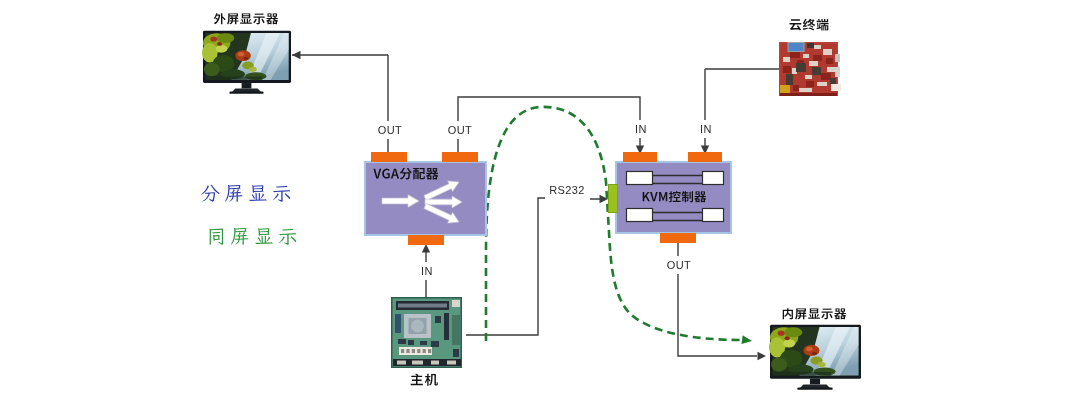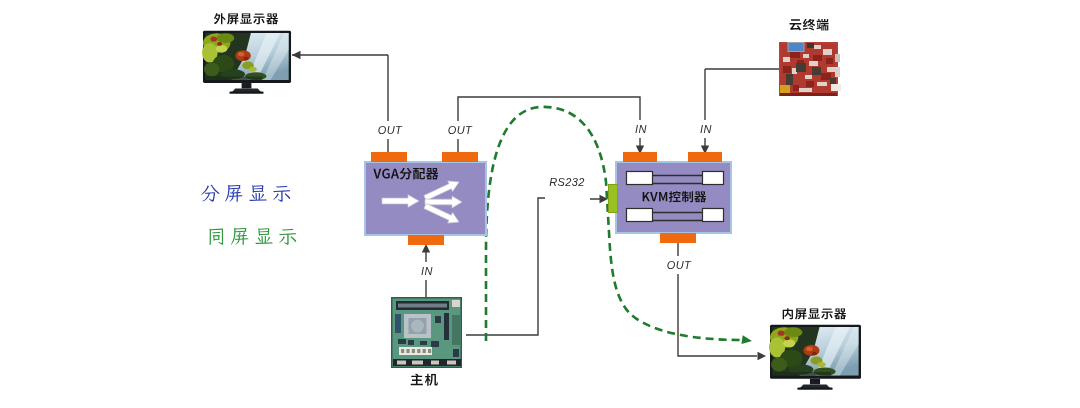--- a/index.html
+++ b/index.html
@@ -1,17 +1,17 @@
 <!DOCTYPE html>
 <html style="--box-fill: #938BC1; --box-border: #A6C5E4; --port-orange: #F0690E; --serial-port-green: #99C120; --flow-green: #1F7B2D; --wire: #3C3C3C; --label-text: #141414; --port-label-text: #2B2B2B; --legend-blue: #2B3DAD; --legend-green: #2E963C; --canvas-bg: #ffffff;"><head>
 <meta charset="utf-8">
 <style>
   html,body{margin:0;padding:0;}
   body{background:#ffffff;font-family:"Liberation Sans","DejaVu Sans",sans-serif;}
-  .stage{position:relative;width:936px;height:408px;background:var(--canvas-bg,#fff);overflow:hidden;font-style:italic;}
+  .stage{position:relative;width:936px;height:408px;background:var(--canvas-bg,#fff);overflow:hidden;}
   .stage *{box-sizing:border-box;}
   .wires{position:absolute;left:0;top:0;}
   .wire{stroke:var(--wire,#3c3c3c);stroke-width:1.4;fill:none;}
   .wirehead{fill:var(--wire,#3c3c3c);stroke:none;}
   .flow{stroke:var(--flow-green,#2E9B1E);stroke-width:2.6;fill:none;stroke-dasharray:8 5;stroke-linecap:butt;}
   .flowhead{fill:var(--flow-green,#2E9B1E);stroke:none;}
   .box{position:absolute;background:var(--box-fill,#8C84BF);border:2px solid var(--box-border,#A6C5E4);}
   .port{position:absolute;background:var(--port-orange,#F0690E);}
   .serialport{position:absolute;background:var(--serial-port-green,#99C120);border:1px solid #7ea214;}
   .cjk{position:absolute;color:var(--label-text,#141414);transform:translate(-50%,-50%);line-height:0;}
@@ -249,21 +249,21 @@
         <path transform="translate(52.4,10.0) scale(0.01250,-0.01250)" d="M218 714V610H346V714ZM123 805H448V519H123ZM641 714V610H779V714ZM544 805H882V519H544ZM47 428H954V334H47ZM171 31H398V-61H171ZM591 31H831V-61H591ZM636 404Q670 360 725 321Q779 282 846 253Q913 223 982 205Q971 196 958 180Q945 164 934 149Q922 133 915 119Q842 142 773 179Q704 217 646 265Q588 313 546 369ZM123 228H448V-81H345V135H221V-87H123ZM545 228H882V-81H779V135H643V-87H545ZM416 531 522 511Q484 433 425 360Q365 288 280 228Q195 167 80 120Q75 133 65 149Q55 165 44 179Q33 194 23 203Q129 243 207 296Q285 348 336 409Q388 470 416 531ZM608 483 662 535Q700 522 744 501Q787 479 812 458L754 401Q731 421 689 444Q647 468 608 483Z"></path>
       </svg>
     </div>
 
   <span class="portlabel" style="left:390px;top:130px">OUT</span>
   <span class="portlabel" style="left:460px;top:130px">OUT</span>
   <span class="portlabel" style="left:641px;top:129px">IN</span>
   <span class="portlabel" style="left:706px;top:129px">IN</span>
   <span class="portlabel" style="left:427px;top:271px">IN</span>
   <span class="portlabel" style="left:679px;top:265px">OUT</span>
-  <span class="portlabel" style="left:567px;top:182px">RS232</span>
+  <span class="portlabel" style="left:567px;top:190px">RS232</span>
 
   <div class="legendtext" style="left:246px;top:195px;color:var(--legend-blue)" aria-label="分屏显示">
       <svg width="90.9" height="21.060000000000002" viewBox="0 0 90.9 21.060000000000002">
         <path transform="translate(0.0,15.6) scale(0.01950,-0.01950)" d="M479 331 674 344Q669 284 662 222Q654 161 642 106Q630 51 611 9Q607 2 603 2Q601 2 599 3Q564 16 531 32Q498 47 461 68Q454 73 448 74Q441 76 436 76Q426 76 426 68Q426 61 441 44Q456 27 480 6Q504 -15 530 -35Q557 -55 580 -68Q604 -81 618 -81Q637 -81 650 -67Q664 -53 674 -32Q683 -12 689 9Q695 30 698 43Q705 71 713 118Q721 165 729 224Q737 283 741 345Q742 350 745 356Q748 362 748 369Q748 383 736 394Q723 404 705 404Q702 404 698 404Q693 404 688 403L290 377Q285 377 280 376Q276 376 271 376Q253 376 238 380Q236 381 232 381Q225 381 225 375Q225 374 226 372Q226 369 227 366Q230 360 236 348Q242 336 252 326Q263 317 279 317Q286 317 294 318Q301 318 311 319L409 326Q369 204 291 112Q213 21 117 -41Q94 -55 94 -67Q94 -74 104 -74Q115 -74 130 -67Q205 -32 272 20Q339 71 392 147Q445 223 479 331ZM58 283Q59 283 84 297Q108 311 148 341Q187 371 235 418Q283 466 331 532Q379 599 419 687Q421 691 422 694Q423 697 423 700Q423 711 397 729Q370 747 358 747Q346 747 346 728Q346 707 327 662Q308 617 271 558Q234 500 180 436Q125 373 54 315Q29 294 29 283Q29 276 38 276Q45 276 58 283ZM549 790H543Q526 790 516 785Q506 780 506 774Q506 768 515 763Q535 752 544 735Q597 636 660 558Q722 480 785 421Q848 362 904 319Q911 314 918 314Q924 314 938 322Q952 329 964 338Q975 348 975 354Q975 361 963 368Q880 423 808 492Q735 561 681 632Q627 704 597 766Q591 779 582 784Q574 789 549 790Z"></path>
         <path transform="translate(23.8,15.6) scale(0.01950,-0.01950)" d="M692 180 917 190Q936 192 936 205Q936 215 923 226Q910 237 894 245Q879 253 871 253Q867 253 865 252Q848 248 834 246Q821 243 810 242L692 236V353L827 361Q847 363 847 375Q847 385 834 395Q821 405 806 412Q791 418 784 418Q778 418 775 417Q760 413 747 411Q734 409 720 408L664 404Q683 424 694 438Q707 453 720 470Q733 487 742 500Q751 514 751 519Q751 529 738 540Q726 551 711 558Q696 566 686 566Q677 566 677 558Q677 556 679 550Q680 547 680 541Q680 537 678 523Q675 509 662 482Q650 455 608 401L447 390Q463 408 474 421Q487 437 500 456Q514 474 524 489Q533 504 533 510Q533 521 520 532Q508 542 492 549Q477 556 468 556Q458 556 458 548Q458 546 458 544Q459 542 460 540Q461 537 461 534Q461 531 461 529Q461 518 451 485Q442 454 392 387L363 385Q359 385 354 384Q350 384 345 384Q335 384 324 385Q314 386 305 388Q302 389 297 389Q290 389 290 383Q290 379 291 377Q294 367 301 358Q308 349 315 341Q320 336 328 334Q336 332 346 332Q356 332 366 333Q377 334 389 335L430 337Q430 308 428 280Q426 251 423 224L300 218Q296 218 292 218Q288 217 283 217Q273 217 262 218Q252 219 241 221Q238 222 233 222Q226 222 226 216Q226 212 227 210Q240 176 257 169Q274 162 286 162Q297 162 308 163Q318 164 328 165L415 169Q414 156 401 122Q388 88 358 42Q327 -4 271 -53Q259 -63 259 -72Q259 -79 267 -79L285 -72Q303 -65 330 -48Q358 -31 388 -2Q417 27 442 70Q466 112 478 171L628 178L627 39Q627 22 625 3Q623 -16 620 -40Q619 -44 619 -47Q619 -50 619 -53Q619 -69 638 -80Q657 -92 672 -92Q691 -92 691 -66ZM262 553 799 583Q812 584 820 588Q829 591 829 598Q829 604 823 614Q817 624 802 637L818 722Q820 728 822 733Q825 738 825 743Q825 750 812 764Q798 779 778 779H773L268 747Q238 761 220 767Q202 773 194 773Q183 773 183 765Q183 759 188 749Q200 722 200 688V666Q200 548 190 428Q180 307 147 190Q114 72 46 -40Q32 -65 32 -74Q32 -80 37 -80Q43 -80 53 -71Q61 -66 86 -39Q111 -12 142 40Q174 92 202 172Q231 252 246 362Q252 403 256 452Q260 501 262 553ZM753 723 739 632 265 604 267 694ZM629 349 628 233 487 227Q490 254 492 282Q493 311 494 341Z"></path>
         <path transform="translate(47.6,15.6) scale(0.01950,-0.01950)" d="M312 63Q320 62 335 74Q350 86 350 96Q349 107 338 127Q328 147 312 174Q295 201 277 228Q259 256 244 274Q230 293 222 293Q213 293 200 282Q187 272 188 264Q188 255 223 203Q258 151 285 94Q300 63 312 63ZM745 319V307Q742 280 738 273Q702 183 646 104Q621 64 638 64Q655 64 713 128Q811 238 814 272Q816 295 774 322Q759 331 754 331Q746 331 745 319ZM387 20 118 13Q88 13 78 16Q69 18 64 18Q60 18 60 10Q60 2 69 -14Q78 -30 86 -36Q94 -43 114 -43L139 -42L929 -20Q953 -18 953 -4Q953 16 921 35Q909 42 904 42Q899 42 886 38Q872 33 852 33L599 26L610 335Q610 347 605 354Q600 360 578 368Q555 376 542 376Q530 376 530 368Q530 364 540 350Q549 336 549 310L537 24L448 22L441 330Q441 342 436 348Q431 355 408 363Q386 371 374 371Q361 371 361 363Q361 359 370 345Q380 331 380 305ZM756 479 779 707Q780 712 782 716Q784 721 784 729Q784 737 768 748Q753 758 738 758H733L278 739Q231 759 214 759Q198 759 198 752Q198 745 208 728Q218 712 220 685L235 470Q236 464 236 459V445Q236 435 234 419V415Q234 404 250 390Q266 377 287 377Q302 377 302 397V400L301 408L754 427Q765 428 774 430Q782 431 782 440Q782 449 756 479ZM716 706 709 616 286 598 280 686ZM705 569 698 476 297 459 290 552Z"></path>
         <path transform="translate(71.4,15.6) scale(0.01950,-0.01950)" d="M349 281Q352 286 352 290Q352 302 338 314Q324 326 308 334Q291 342 285 342Q277 342 277 332Q276 310 258 274Q239 239 210 198Q182 157 150 119Q118 81 90 53Q72 35 72 24Q72 15 82 15Q91 15 119 34Q147 53 186 88Q225 123 268 172Q310 221 349 281ZM897 60Q903 60 913 68Q923 75 932 86Q940 96 940 105Q940 112 924 132Q908 151 882 178Q857 204 827 234Q797 264 768 292Q739 319 716 339Q708 346 699 346Q686 346 673 332Q660 318 660 310Q660 301 673 289Q724 244 776 189Q829 134 878 72Q887 60 897 60ZM478 425 481 -8Q453 -2 418 10Q383 23 349 35Q331 41 320 41Q308 41 308 34Q308 29 312 24Q316 19 330 8Q345 -2 376 -22Q408 -41 462 -74Q486 -89 503 -89Q520 -89 536 -74Q551 -60 551 -37Q551 -30 550 -22Q550 -15 550 -6L547 429L921 449Q929 450 934 452Q940 455 940 462Q940 468 930 480Q921 493 908 503Q896 513 888 513Q884 513 882 512Q873 508 862 507Q850 506 833 505L127 467H116Q106 467 96 468Q87 469 78 472Q75 473 72 473Q68 473 68 469Q68 460 74 448Q80 437 86 428Q93 419 94 417Q103 407 133 407Q138 407 144 407Q149 407 155 408ZM302 642 767 669Q777 670 784 673Q790 676 790 683Q790 691 780 703Q770 715 758 724Q747 733 741 733Q739 733 733 731Q725 728 717 727Q709 726 698 725L280 698H275Q265 698 254 700Q244 702 236 705Q233 706 230 706Q228 707 226 707Q221 707 221 701Q221 696 222 693Q224 682 232 670Q239 658 248 649Q256 641 282 641Q287 641 292 642Q297 642 302 642Z"></path>
       </svg>
     </div>
   <div class="legendtext" style="left:252px;top:238px;color:var(--legend-green)" aria-label="同屏显示">

